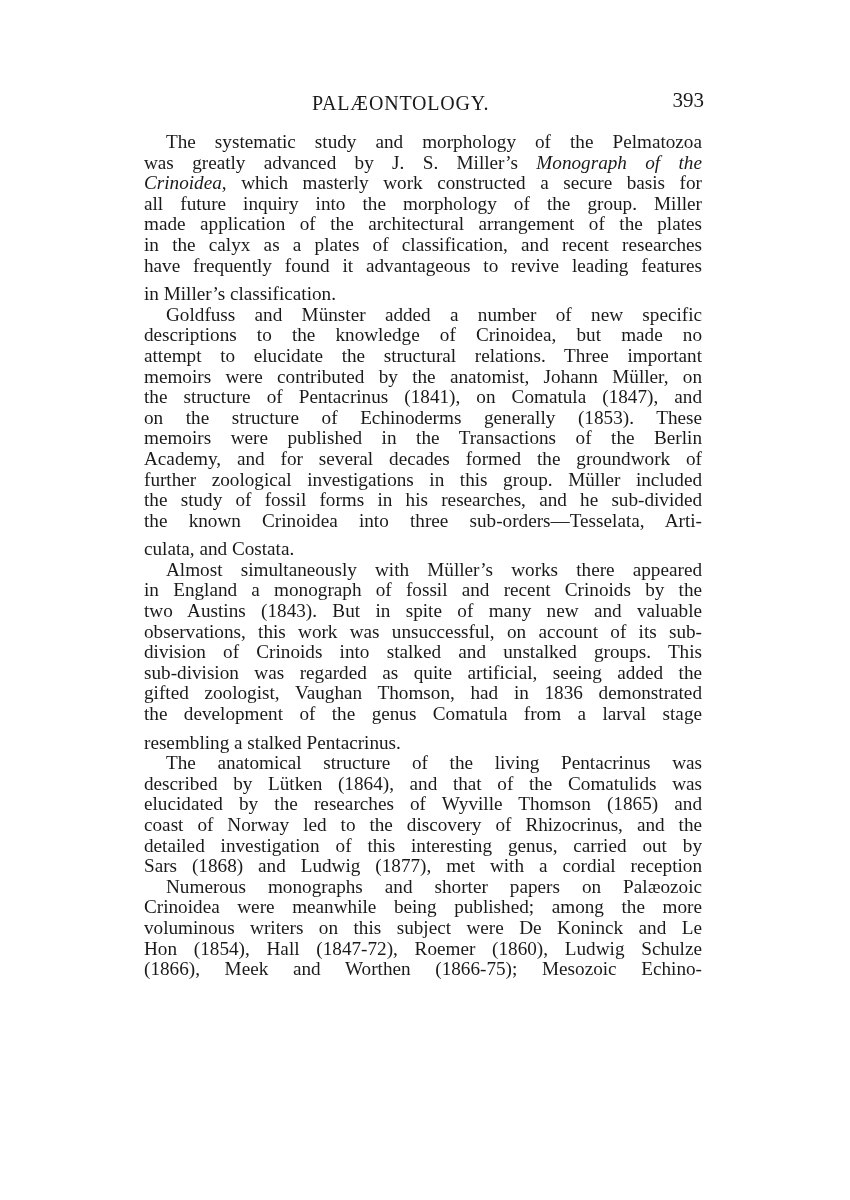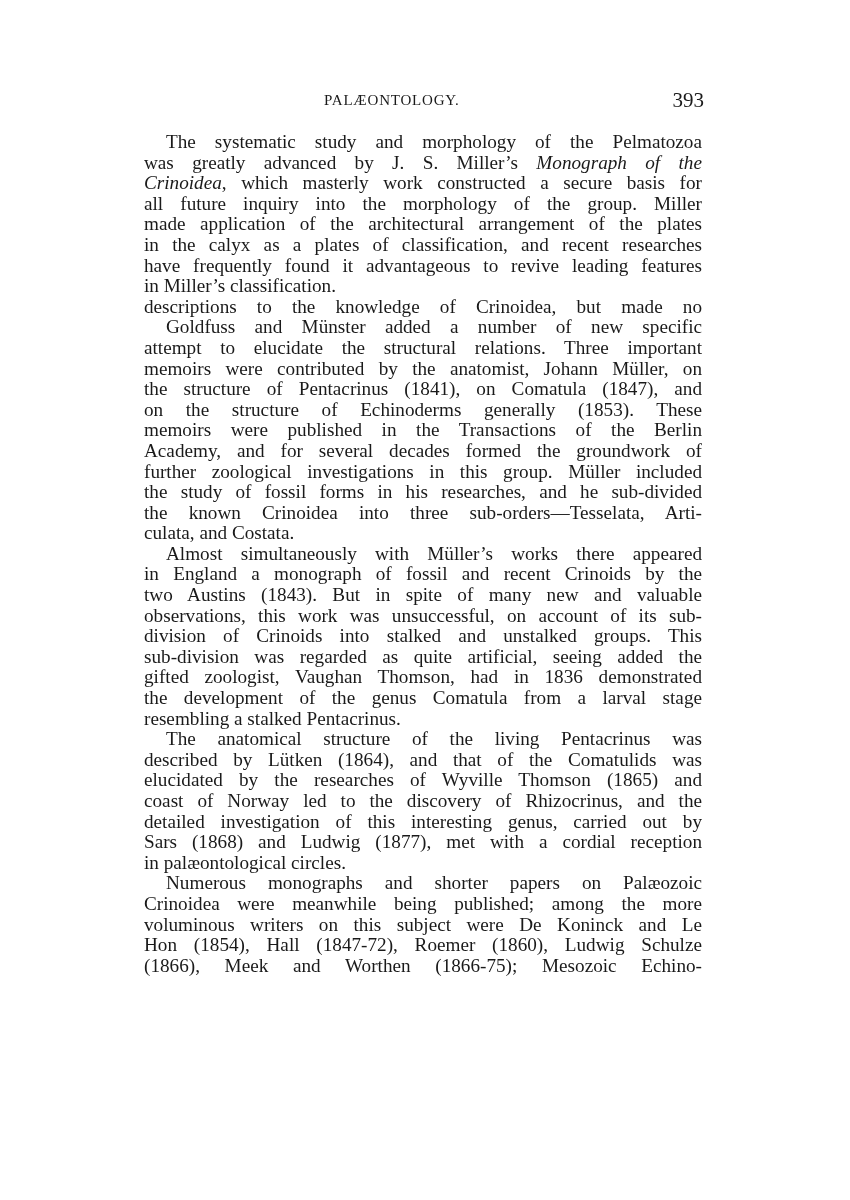--- a/index.html
+++ b/index.html
@@ -22,23 +22,22 @@
       width: 558px;
     }
     .running-head {
       position: relative;
       height: 34px;
     }
     .running-title {
       position: absolute;
       left: 168px;
       top: 4px;
-      font-size: 15px;
+      font-size: 20px;
       letter-spacing: 0.8px;
-      margin-left: 12px;
     }
     .page-number {
       position: absolute;
       right: -2px;
       top: 0px;
       font-size: 21px;
     }
     .body-text {
       margin-top: 10px;
     }
@@ -50,20 +49,21 @@
       text-align: justify;
       text-align-last: justify;
       overflow: visible;
     }
     .line.first {
       text-indent: 22px;
       font-family: Liberation Serif, serif;
     }
     .line.last {
       text-align-last: left;
+      margin-top: 8px;
     }
     .line em {
       font-style: italic;
     }
   </style>
 </head>
 <body>
 
 <div class="page">
   <div class="running-head">
@@ -75,22 +75,22 @@
         <div class="line first">The systematic study and morphology of the Pelmatozoa</div>
         <div class="line">was greatly advanced by J. S. Miller’s <em>Monograph of the</em></div>
         <div class="line"><em>Crinoidea</em>, which masterly work constructed a secure basis for</div>
         <div class="line">all future inquiry into the morphology of the group.  Miller</div>
         <div class="line">made application of the architectural arrangement of the plates</div>
         <div class="line">in the calyx as a plates of classification, and recent researches</div>
         <div class="line">have frequently found it advantageous to revive leading features</div>
         <div class="line last">in Miller’s classification.</div>
       </div>
       <div>
+        <div class="line first">Goldfuss and Münster added a number of new specific</div>
         <div class="line">descriptions to the knowledge of Crinoidea, but made no</div>
-        <div class="line first">Goldfuss and Münster added a number of new specific</div>
         <div class="line">attempt to elucidate the structural relations.  Three important</div>
         <div class="line">memoirs were contributed by the anatomist, Johann Müller, on</div>
         <div class="line">the structure of Pentacrinus (1841), on Comatula (1847), and</div>
         <div class="line">on the structure of Echinoderms generally (1853).  These</div>
         <div class="line">memoirs were published in the Transactions of the Berlin</div>
         <div class="line">Academy, and for several decades formed the groundwork of</div>
         <div class="line">further zoological investigations in this group.  Müller included</div>
         <div class="line">the study of fossil forms in his researches, and he sub-divided</div>
         <div class="line">the known Crinoidea into three sub-orders—Tesselata, Arti-</div>
         <div class="line last">culata, and Costata.</div>
@@ -106,21 +106,20 @@
         <div class="line">the development of the genus Comatula from a larval stage</div>
         <div class="line last">resembling a stalked Pentacrinus.</div>
       </div>
       <div>
         <div class="line first">The anatomical structure of the living Pentacrinus was</div>
         <div class="line">described by Lütken (1864), and that of the Comatulids was</div>
         <div class="line">elucidated by the researches of Wyville Thomson (1865) and</div>
         <div class="line">coast of Norway led to the discovery of Rhizocrinus, and the</div>
         <div class="line">detailed investigation of this interesting genus, carried out by</div>
         <div class="line">Sars (1868) and Ludwig (1877), met with a cordial reception</div>
-        <div class="line last">in palæontological circles.</div>
       </div>
       <div>
         <div class="line first">Numerous monographs and shorter papers on Palæozoic</div>
         <div class="line">Crinoidea were meanwhile being published; among the more</div>
         <div class="line">voluminous writers on this subject were De Koninck and Le</div>
         <div class="line">Hon (1854), Hall (1847-72), Roemer (1860), Ludwig Schulze</div>
         <div class="line">(1866), Meek and Worthen (1866-75);  Mesozoic Echino-</div>
       </div>
     </div>
 </div>

